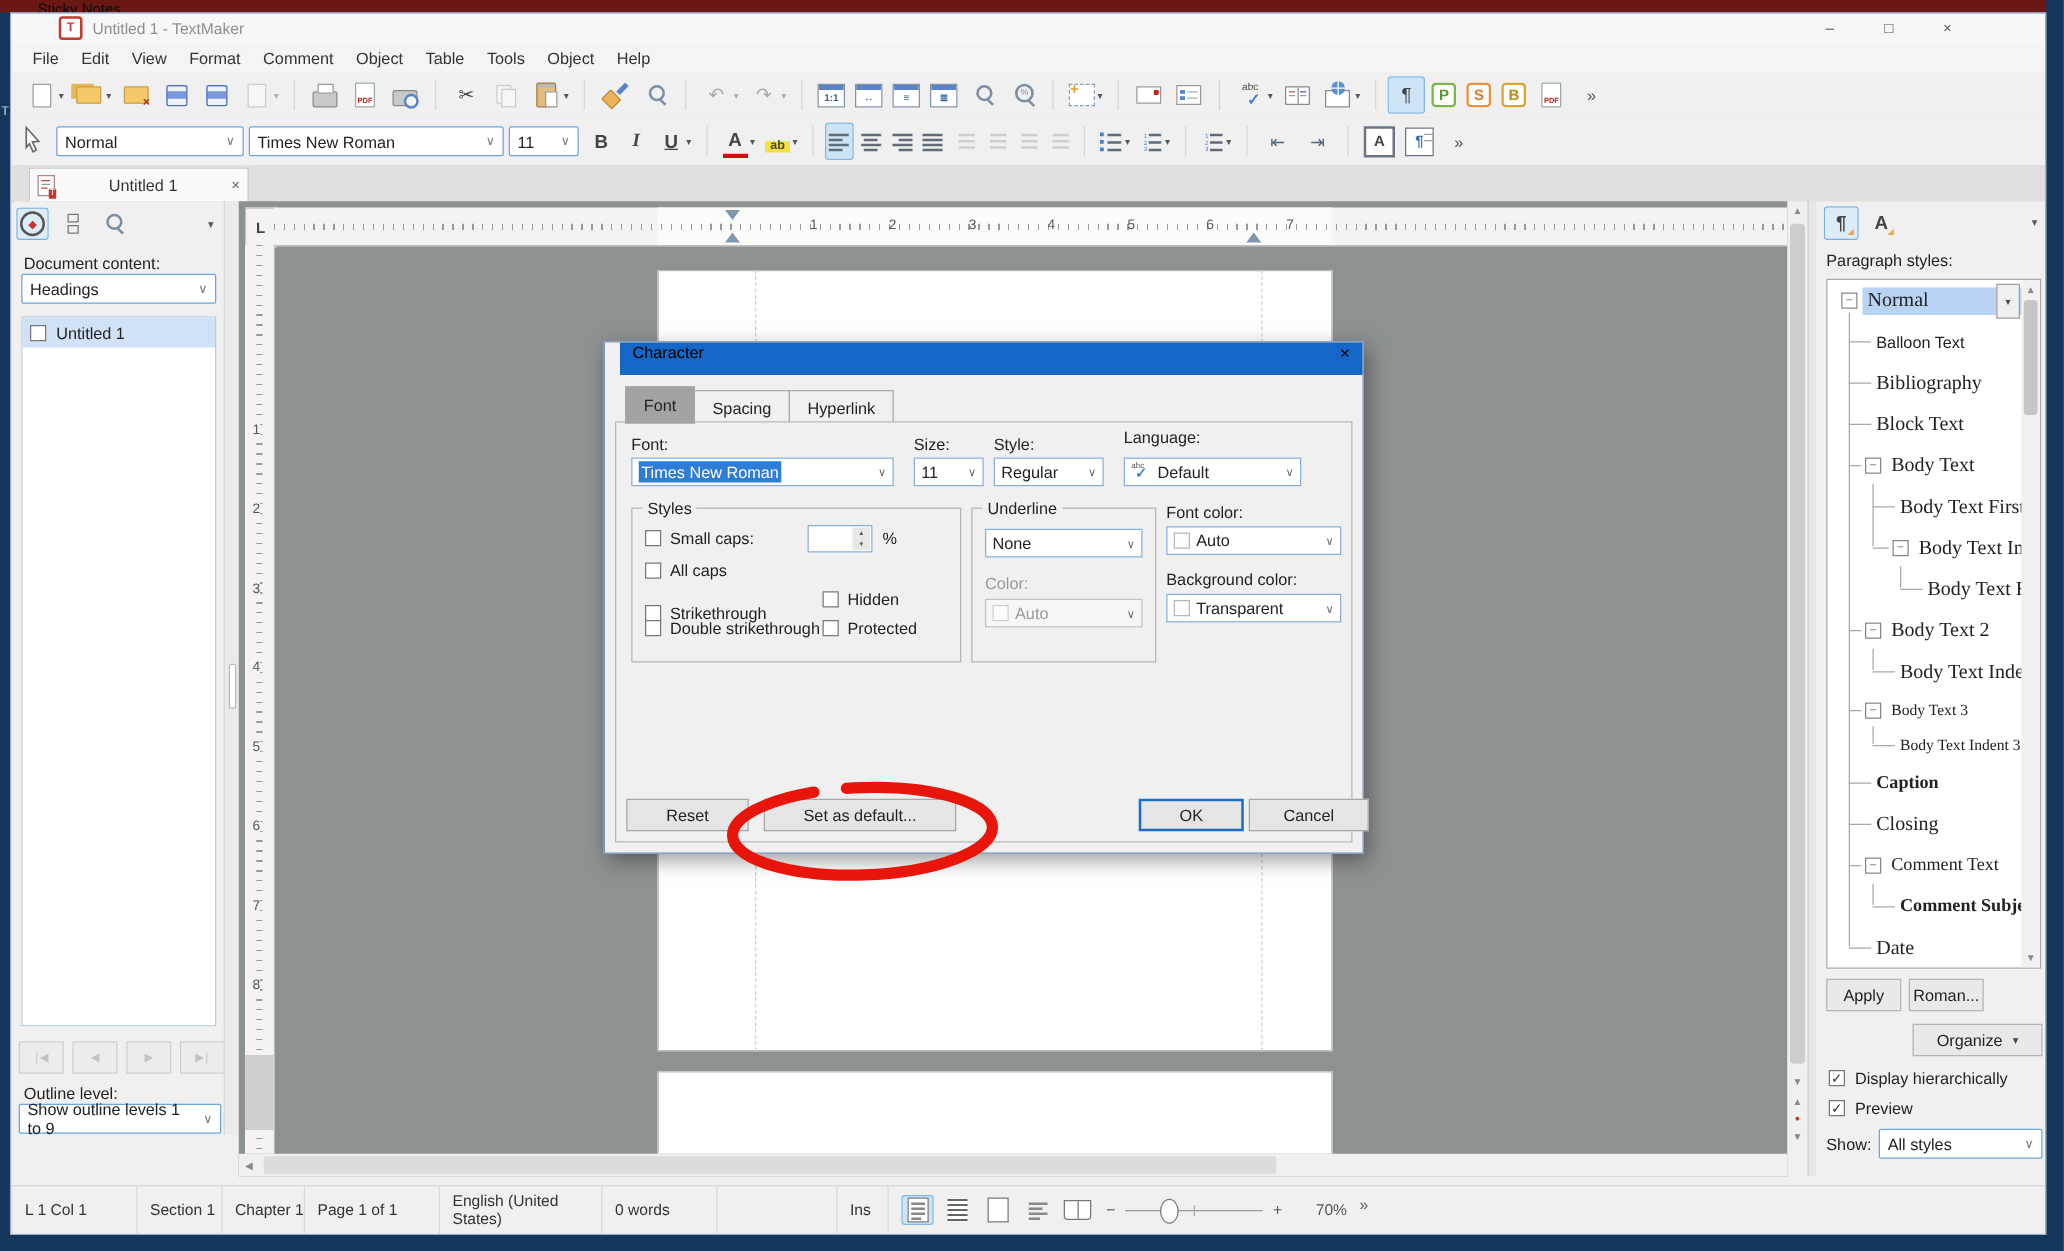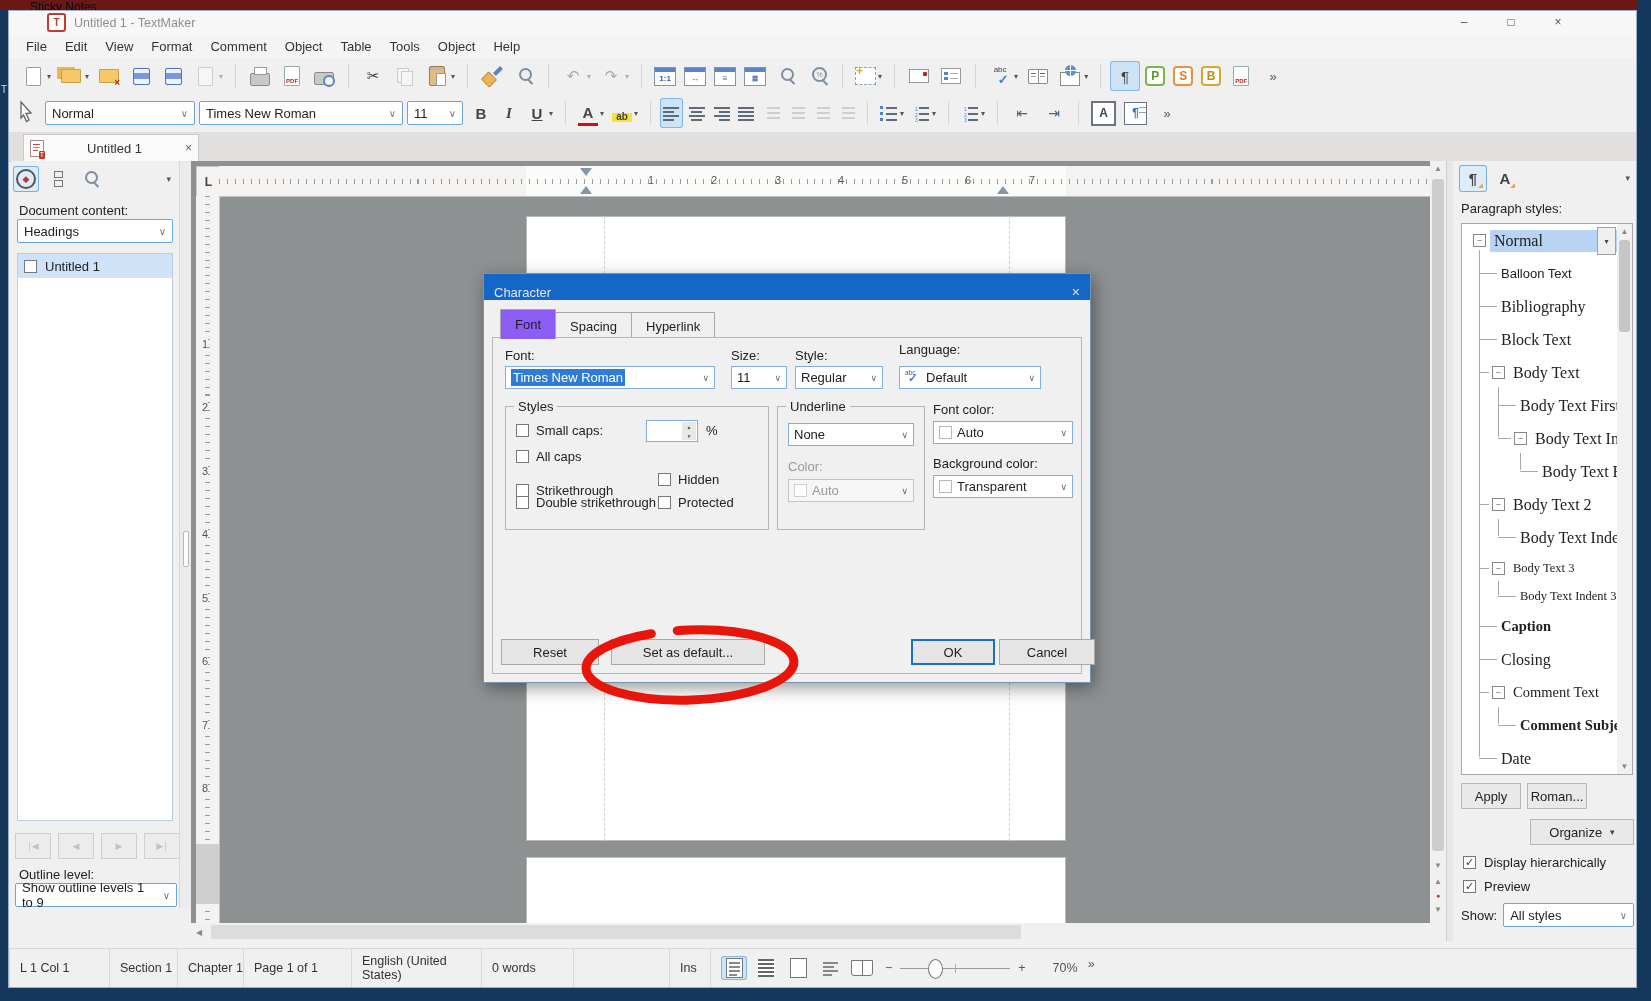--- a/index.html
+++ b/index.html
@@ -285,27 +285,27 @@
   .vicon.vbook i::after{content:"";position:absolute;left:50%;top:0;bottom:0;width:1px;background:#777}
   .zoomctl{display:flex;align-items:center;gap:8px;flex:0 0 auto;padding-right:6px;color:#555}
   .ztrack{width:110px;height:1px;background:#999;position:relative}
   .ztrack::before{content:"";position:absolute;left:50%;top:-4px;width:1px;height:9px;background:#aaa}
   .zthumb{position:absolute;left:28px;top:-9px;width:13px;height:18px;background:#fdfdfd;border:1px solid #777;border-radius:50%}
   .zpct{width:44px;text-align:right}
   .st-ovf{padding:0 12px 8px 4px;color:#555;flex:0 0 auto}
   
   .dialog{position:absolute;left:474px;top:262px;width:608px;height:410px;background:#f0f0f0;border:1px solid #7593b5;
           box-shadow:3px 5px 16px rgba(0,0,0,.4);z-index:50;box-sizing:border-box}
-  .dtitle{position:absolute;left:0;top:0;right:0;height:26px;background:#1467c6;color:#e5e5e5;font-size:13px;
-          display:flex;align-items:flex-end;padding:0 10px;box-sizing:border-box}
+  .dtitle{position:absolute;left:12px;top:0;right:0;height:26px;background:#1467c6;color:#000000;font-size:13px;
+          display:flex;align-items:flex-start;padding:0 10px;box-sizing:border-box}
   .dclose{margin-left:auto;font-size:14px}
   .dtabs{position:absolute;left:16px;top:38px;display:flex}
   .dtab{height:26px;padding:0 14px;display:flex;align-items:center;font-size:13px;background:#f0f0f0;
         border:1px solid #a8a8a8;border-bottom:none;margin-right:-1px}
-  .dtab.active{background:#8b5cf6;height:29px;margin-top:-3px;position:relative;z-index:2}
+  .dtab.active{background:#a3a3a3;height:29px;margin-top:-3px;position:relative;z-index:2}
   .dbody{position:absolute;left:8px;top:63px;right:8px;bottom:8px;border:1px solid #b8b8b8;background:#f0f0f0}
   .dlabel{position:absolute;font-size:13px;color:#222}
   .dcombo{position:absolute;height:23px;background:#fff;border:1px solid #85aede;display:flex;align-items:center;
           padding:0 5px;font-size:13px;box-sizing:border-box;gap:5px}
   .dcombo .chev{margin-left:auto;color:#666;font-size:9px}
   .dcombo.dis{border-color:#c3c3c3;background:#f6f6f6;color:#9a9a9a}
   .selval{background:#2e7cd6;color:#fff;padding:1px 2px}
   .swatch{width:13px;height:13px;background:#fdfdfd;border:1px solid #b8b8b8;box-sizing:border-box;flex:0 0 auto}
   .dis .swatch{border-color:#cfcfcf}
   .abcmini{position:relative;width:16px;height:15px;flex:0 0 auto}

